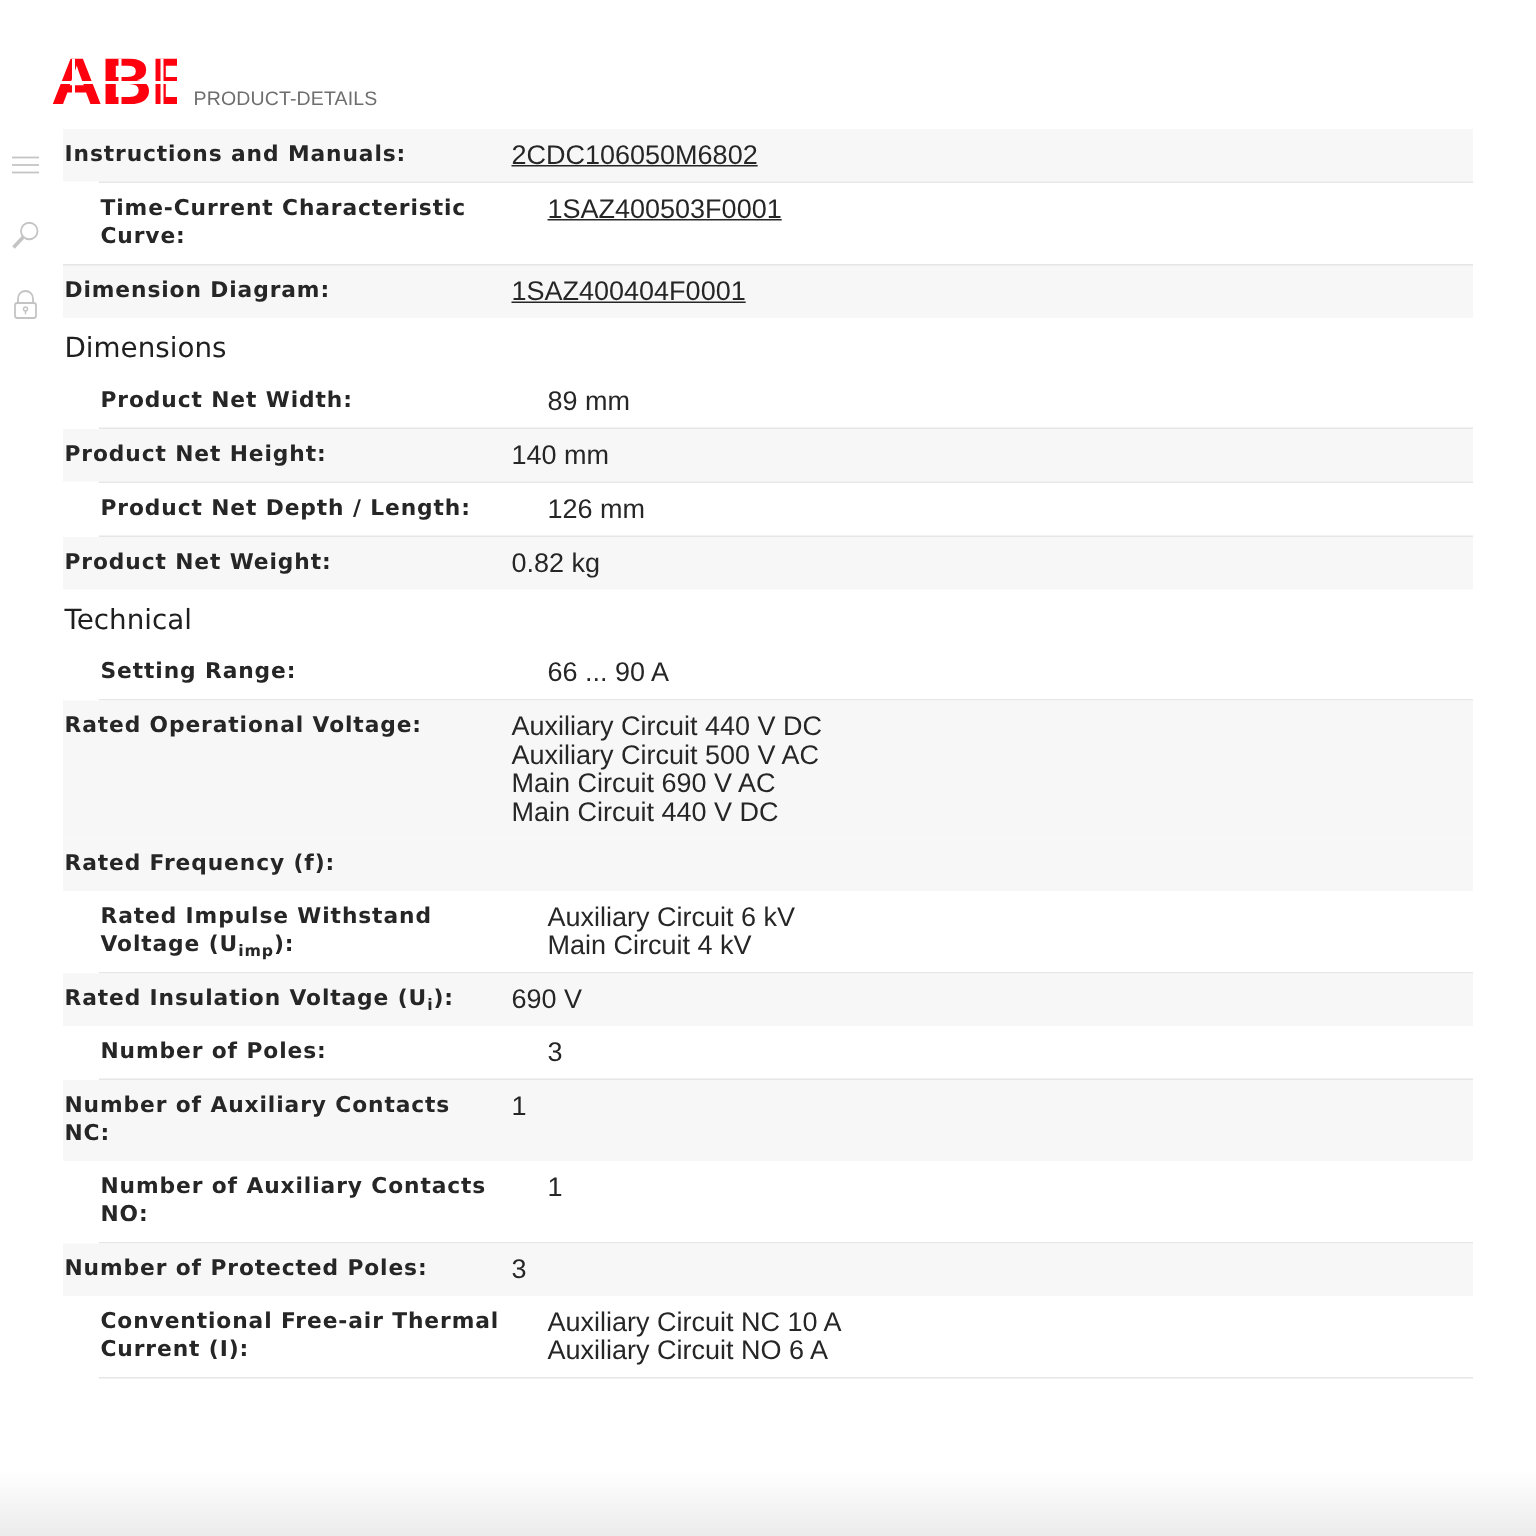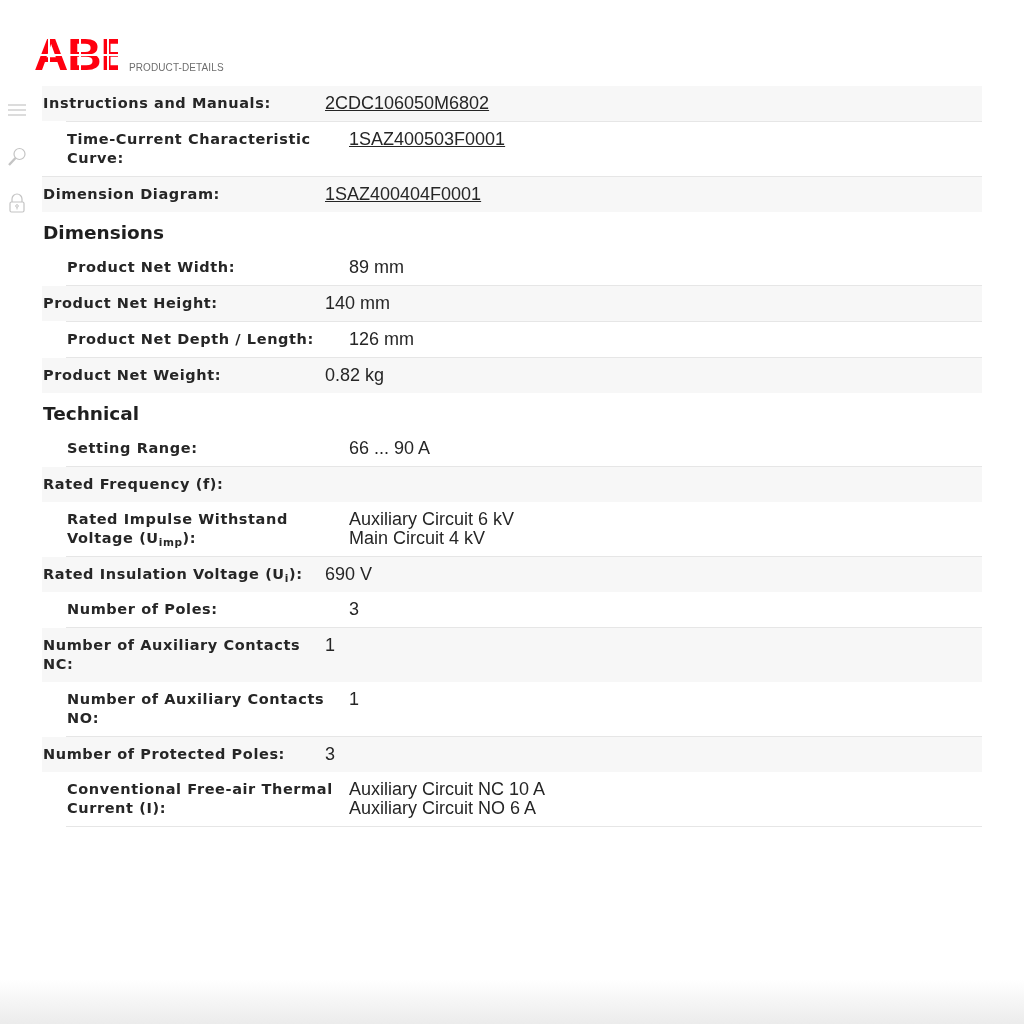--- a/index.html
+++ b/index.html
@@ -24,47 +24,48 @@
       position: relative;
       transform: scaleX(1.08);
       transform-origin: left;
       display: inline-block;
     }
     .logo-wrap { position: relative; width: 84px; height: 33px; overflow: hidden; }
     .logo-wrap .stripe-h { position: absolute; left: 0; right: 0; height: 2px; background: #fff; top: 15px; }
     .logo-wrap .stripe-v { position: absolute; top: 0; bottom: 0; width: 2px; background: #fff; }
     .subtitle {
       font-family: "Liberation Sans", sans-serif;
-      font-size: 10px;
+      font-size: 13px;
       color: #6e6e6e;
       margin-left: 11px;
       margin-bottom: -1px;
       letter-spacing: 0.1px;
     }
 
     
     .rail { position: absolute; left: 6px; top: 100px; width: 22px; }
     .rail .icon { display: block; width: 22px; height: 22px; margin-bottom: 24px; cursor: pointer; }
 
     
     .content { position: absolute; left: 42px; top: 86px; width: 940px; }
     .section-title {
       font-size: 18.5px;
       color: #1f1f1f;
-      font-weight: bold;
+      font-weight: normal;
       height: 38px;
       line-height: 42px;
       padding-left: 1px;
     }
     .row {
       display: flex;
       box-sizing: border-box;
       padding: 8px 0 8px 0;
       font-size: 14.5px;
       line-height: 19px;
+      gap: 16px;
     }
     .row.white { background: #ffffff; border-bottom: 1.5px solid #e6e6e6; margin-left: 24px; }
     .row.gray  { background: #f7f7f7; }
     .label {
       width: 282px;
       flex: 0 0 282px;
       font-weight: bold;
       letter-spacing: 0.6px;
       color: #262626;
       padding-left: 1px;
@@ -158,20 +159,29 @@
 
     <div class="section-title">Technical</div>
     <div id="tech-rows">
         <div class="row white">
           <div class="label">Setting Range:</div>
           <div class="value">
             <span class="line">66 ... 90 A</span>
           </div>
         </div>
         <div class="row gray">
+          <div class="label">Rated Operational Voltage:</div>
+          <div class="value">
+            <span class="line">Auxiliary Circuit 440 V DC</span>
+            <span class="line">Auxiliary Circuit 500 V AC</span>
+            <span class="line">Main Circuit 690 V AC</span>
+            <span class="line">Main Circuit 440 V DC</span>
+          </div>
+        </div>
+        <div class="row gray">
           <div class="label">Rated Frequency (f):</div>
         </div>
         <div class="row white">
           <div class="label"><span>Rated Impulse Withstand Voltage (U</span><sub>imp</sub><span>):</span></div>
           <div class="value">
             <span class="line">Auxiliary Circuit 6 kV</span>
             <span class="line">Main Circuit 4 kV</span>
           </div>
         </div>
         <div class="row gray">

